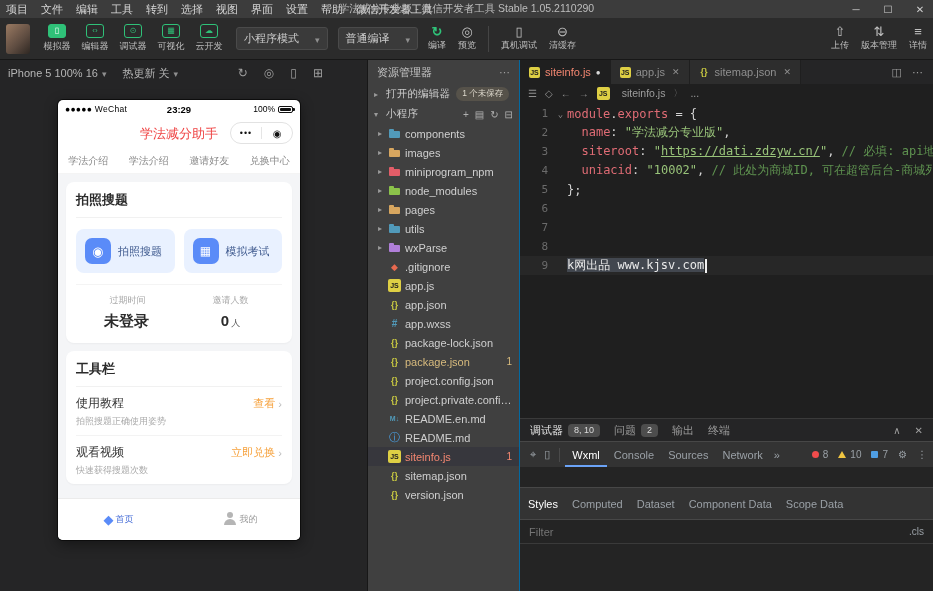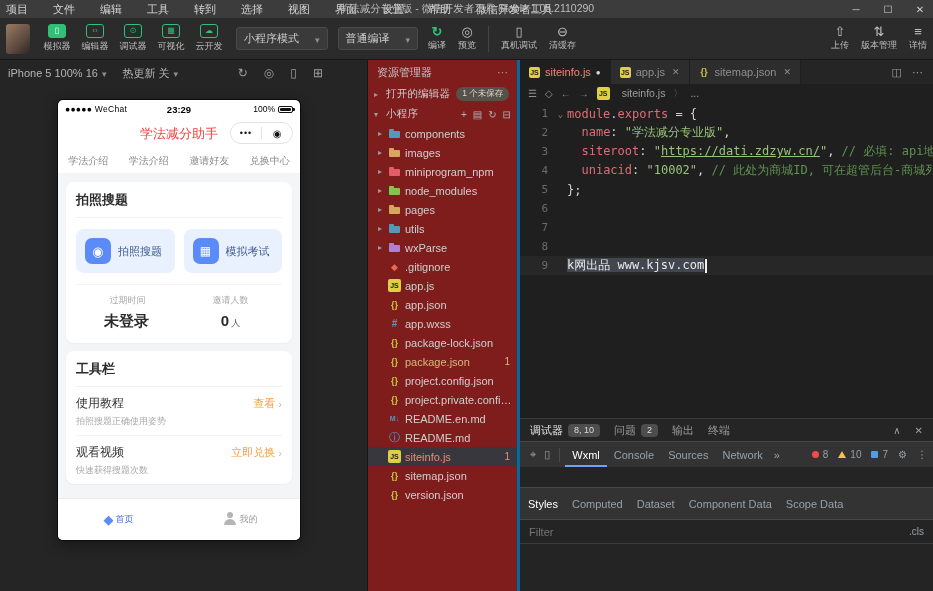--- a/index.html
+++ b/index.html
@@ -1,21 +1,21 @@
 <!DOCTYPE html>
 <html><head>
 <meta charset="utf-8">
 <style>
   *{margin:0;padding:0;box-sizing:border-box}
   html,body{width:933px;height:591px;overflow:hidden}
   body{background:#1e1e1e;font-family:"Liberation Sans",sans-serif;color:#cccccc;font-size:12px;position:relative}
 
   
   .menubar{position:absolute;top:0;left:0;right:0;height:18px;background:#3c3c3c;display:flex;align-items:center;padding:0 6px;z-index:5}
-  .menus{display:flex;gap:25px;font-size:11px;color:#d6d6d6;white-space:nowrap}
+  .menus{display:flex;gap:13px;font-size:11px;color:#d6d6d6;white-space:nowrap}
   .menu-item{cursor:default}
   .win-title{position:absolute;left:50%;transform:translateX(-50%);font-size:10.5px;color:#bdbdbd;white-space:nowrap}
   .win-controls{margin-left:auto;display:flex;gap:18px;color:#cfcfcf;font-size:10px}
   .wc{width:14px;text-align:center}
   .wc-min::before{content:"─"}.wc-max::before{content:"☐"}.wc-close::before{content:"✕"}
 
   
   .toolbar{position:absolute;top:18px;left:0;right:0;height:42px;background:#2b2b2b;border-bottom:1px solid #171717;display:flex;align-items:center;padding:0 6px;gap:10px}
   .avatar{width:24px;height:30px;border-radius:3px;background:linear-gradient(135deg,#9a7a62,#5d4b40 60%,#2e2722);flex:none}
   .tool-modes{display:flex;gap:4px}
@@ -87,21 +87,21 @@
   .p-tabbar{position:absolute;bottom:0;left:0;right:0;height:42px;background:#fff;border-top:1px solid #ebebeb;display:flex}
   .p-tabbar-item{flex:1;display:flex;align-items:center;justify-content:center;gap:2px;font-size:9px;color:#9a9a9a}
   .p-tabbar-item.on{color:#4a70d8}
   .tb-ic{height:15px;display:flex;align-items:center;justify-content:center}
   .tb-ic.home::before{content:"◆";font-size:13px;color:#5a8bf8}
   .tb-ic.profile{position:relative;width:16px}
   .tb-ic.profile::before{content:"";position:absolute;width:6px;height:6px;border-radius:50%;background:#b5b5b5;left:5px;top:0}
   .tb-ic.profile::after{content:"";position:absolute;width:12px;height:6px;border-radius:6px 6px 0 0;background:#b5b5b5;left:2px;top:7px}
 
   
-  .explorer{width:152px;flex:none;background:#7f1d1d;border-right:3px solid #0369a1;font-size:11px;overflow:hidden}
+  .explorer{width:152px;flex:none;background:#404040;border-right:1px solid #0369a1;font-size:11px;overflow:hidden}
   .exp-header{height:24px;display:flex;align-items:center;padding:0 9px;color:#c5c5c5;font-size:11px}
   .exp-header .ic-more{margin-left:auto;color:#9f9f9f}
   .ic-more::before{content:"⋯"}
   .section-row{height:20px;display:flex;align-items:center;padding:0 6px;color:#cccccc;white-space:nowrap}
   .section-row .tw{font-size:8px;color:#9a9a9a;margin-right:4px;width:8px}
   .sec-label{font-size:10.5px;font-weight:normal;letter-spacing:.2px}
   .unsaved-badge{margin-left:6px;background:#56524a;color:#ddd8cc;font-size:8.5px;border-radius:8px;padding:1px 6px;font-weight:normal}
   .sec-icons{margin-left:auto;display:flex;gap:6px;color:#b0b0b0;font-size:10px}
   .ic-newfile::before{content:"+"}.ic-newfolder::before{content:"▤"}.ic-refresh::before{content:"↻"}.ic-collapse::before{content:"⊟"}
   .tree{overflow:hidden}

